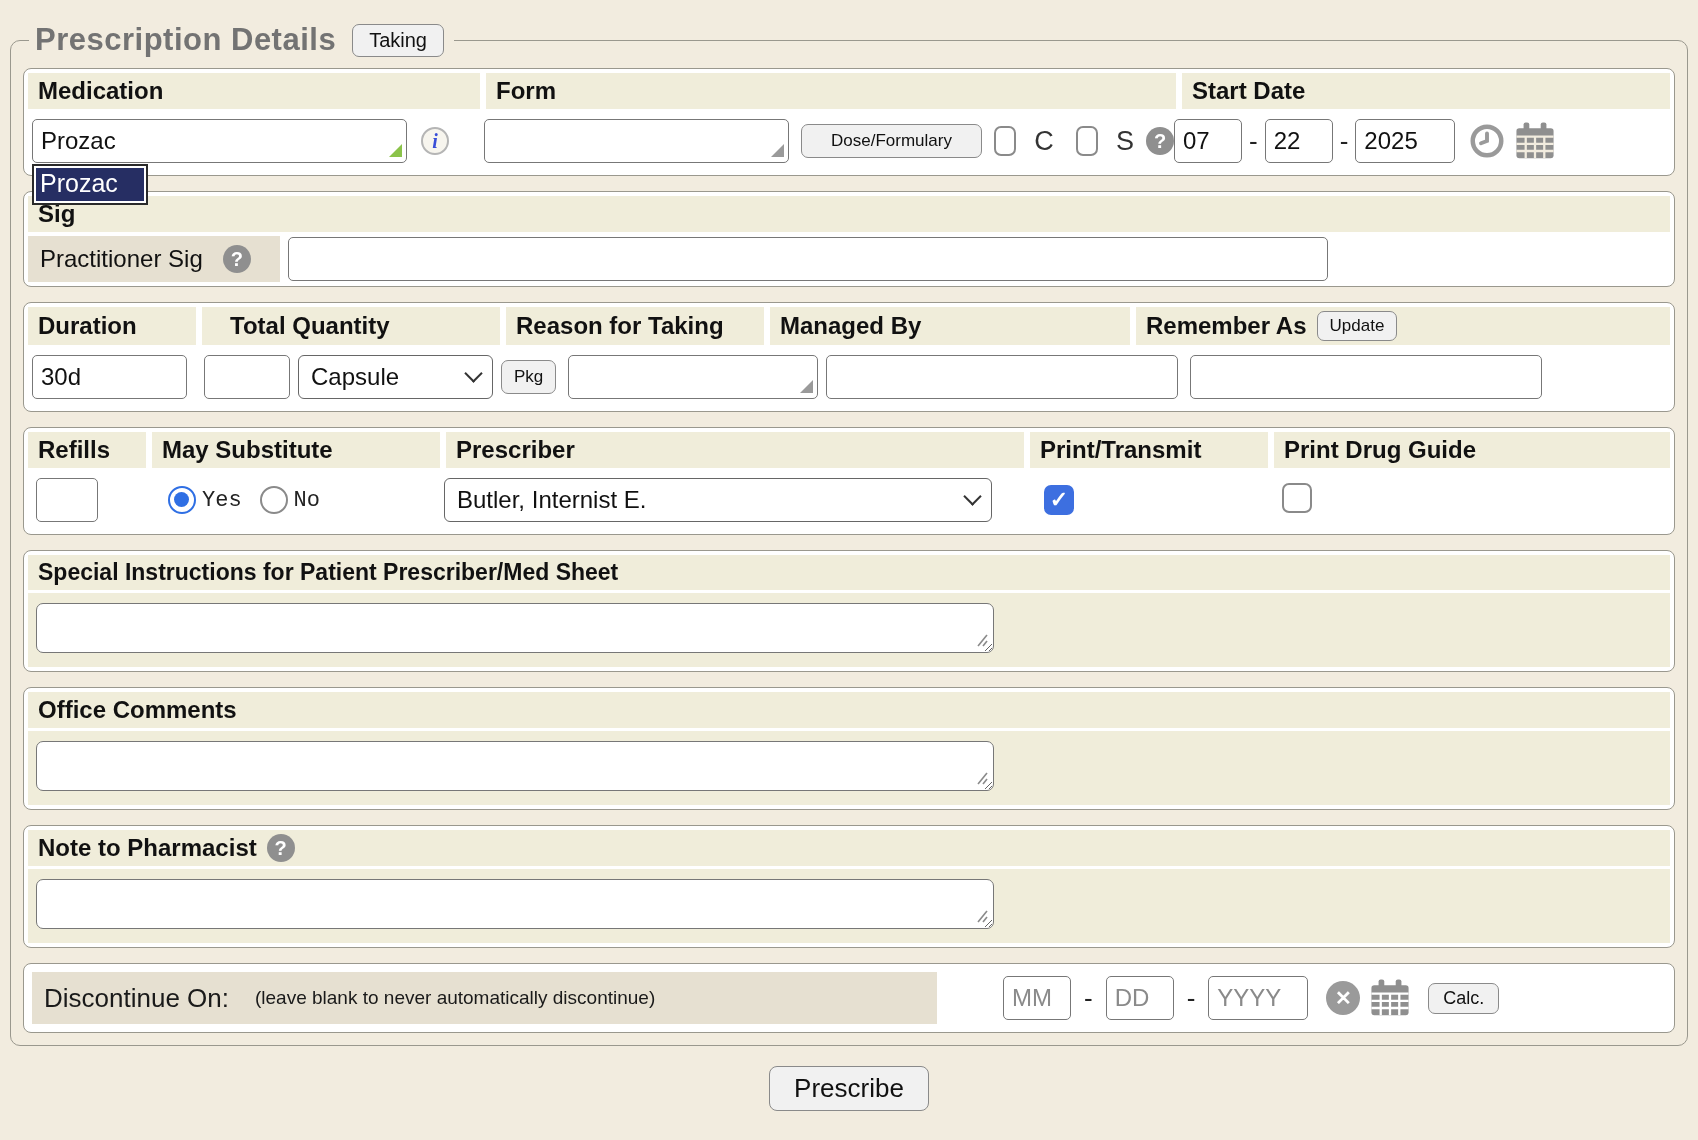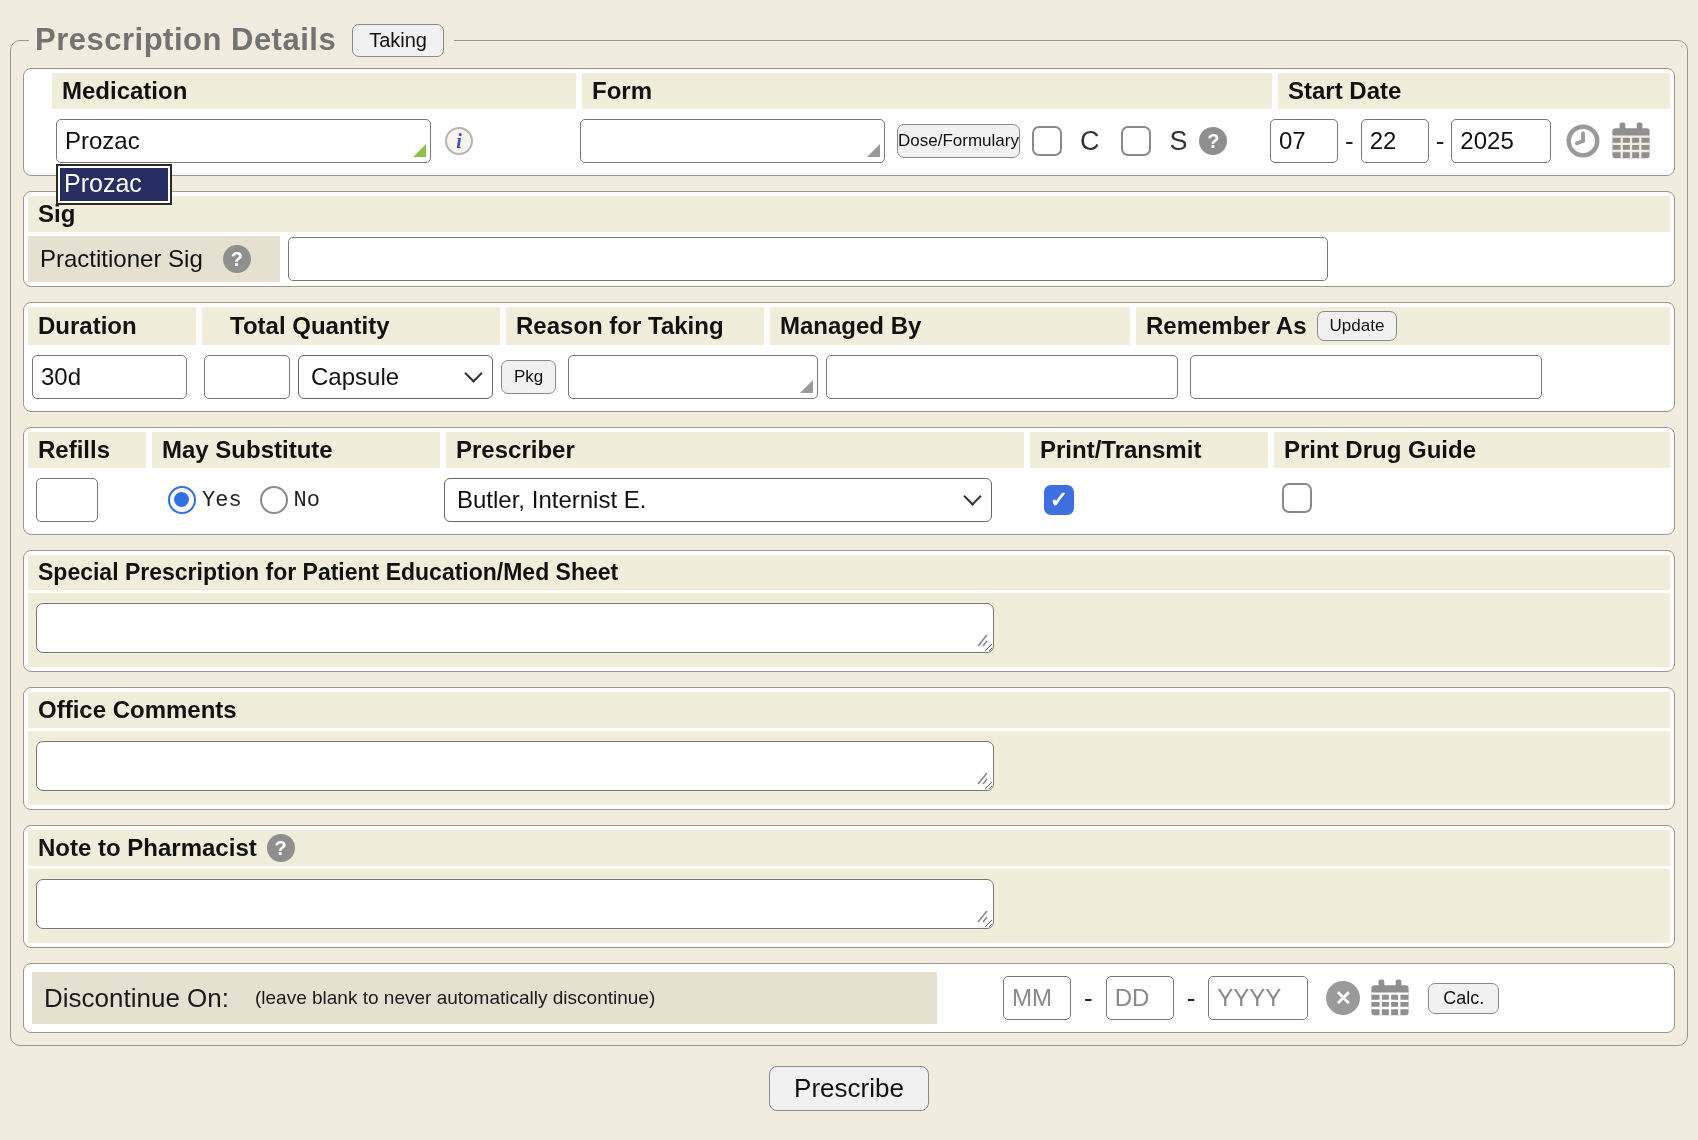--- a/index.html
+++ b/index.html
@@ -22,21 +22,21 @@
     padding:0 10px 0 6px; margin-left:6px;
   }
   .page-title {
     font-size:31px; font-weight:bold; color:#737373; letter-spacing:0.5px;
   }
   .btn {
     background:#f1f1f1; border:1.5px solid #8a8a8a; border-radius:7px;
     color:#111; cursor:pointer; font-family:"Liberation Sans", sans-serif;
   }
   .btn-clear { font-size:20px; padding:4px 16px; }
-  .btn-dose { font-size:17px; padding:6px 0; }
+  .btn-dose { font-size:17px; padding:6px 29px; }
   .btn-pkg { font-size:17px; padding:6px 12px; }
   .btn-update { font-size:17px; padding:4px 12px; }
   .btn-calc { font-size:18px; padding:4px 14px; }
   .btn-prescribe { font-size:26px; padding:6px 24px; border-radius:8px; }
 
   .section {
     background:#fff; border:1px solid #9a988e; border-radius:8px;
     padding:4px; margin-bottom:15px;
   }
   .hrow { display:flex; gap:6px; }
@@ -142,21 +142,21 @@
   }
   .ta-handle { position:absolute; right:6px; bottom:10px; pointer-events:none; }
 
   .disc-row { display:flex; align-items:center; gap:10px; padding:4px; }
   .disc-label { width:905px; height:52px; flex:0 0 auto; }
   .disc-main { font-size:26px; color:#1a1a1a; }
   .disc-hint { font-size:19px; color:#1a1a1a; margin-left:6px; }
 
   .prescribe-row { display:flex; justify-content:center; margin-top:20px; }
 
-  .med-col { width:524px; flex:0 0 auto;margin-left:24px; }
+  .med-col { width:452px; flex:0 0 auto; }
   .form-col { width:690px; flex:0 0 auto; }
   .start-col { flex:1 1 auto; }
 
   .icon-btn { display:inline-flex; align-items:center; }
   svg { display:block; }
 </style>
 </head>
 <body>
 
 <fieldset class="outer">
@@ -294,21 +294,21 @@
         <span class="cb on">✓</span>
       </div>
       <div style="padding-left:16px;">
         <span class="cb"></span>
       </div>
     </div>
   </div>
 
   <div class="section">
     <div class="hrow">
-      <div class="hcell grow" style="font-size:23px;">Special Prescription for Patient Education/Med Sheet</div>
+      <div class="hcell grow" style="font-size:23px;">Special Instructions for Patient Prescriber/Med Sheet</div>
     </div>
     <div class="ta-content">
       <span class="tawrap">
         <textarea class="ta" style=""></textarea>
         <span class="ta-handle">
           <svg width="14" height="14" viewBox="0 0 14 14">
             <line x1="4" y1="13" x2="13" y2="2" stroke="#8a8a8a" stroke-width="1.6"></line>
             <line x1="9" y1="13" x2="13" y2="8" stroke="#8a8a8a" stroke-width="1.6"></line>
           </svg>
         </span>

